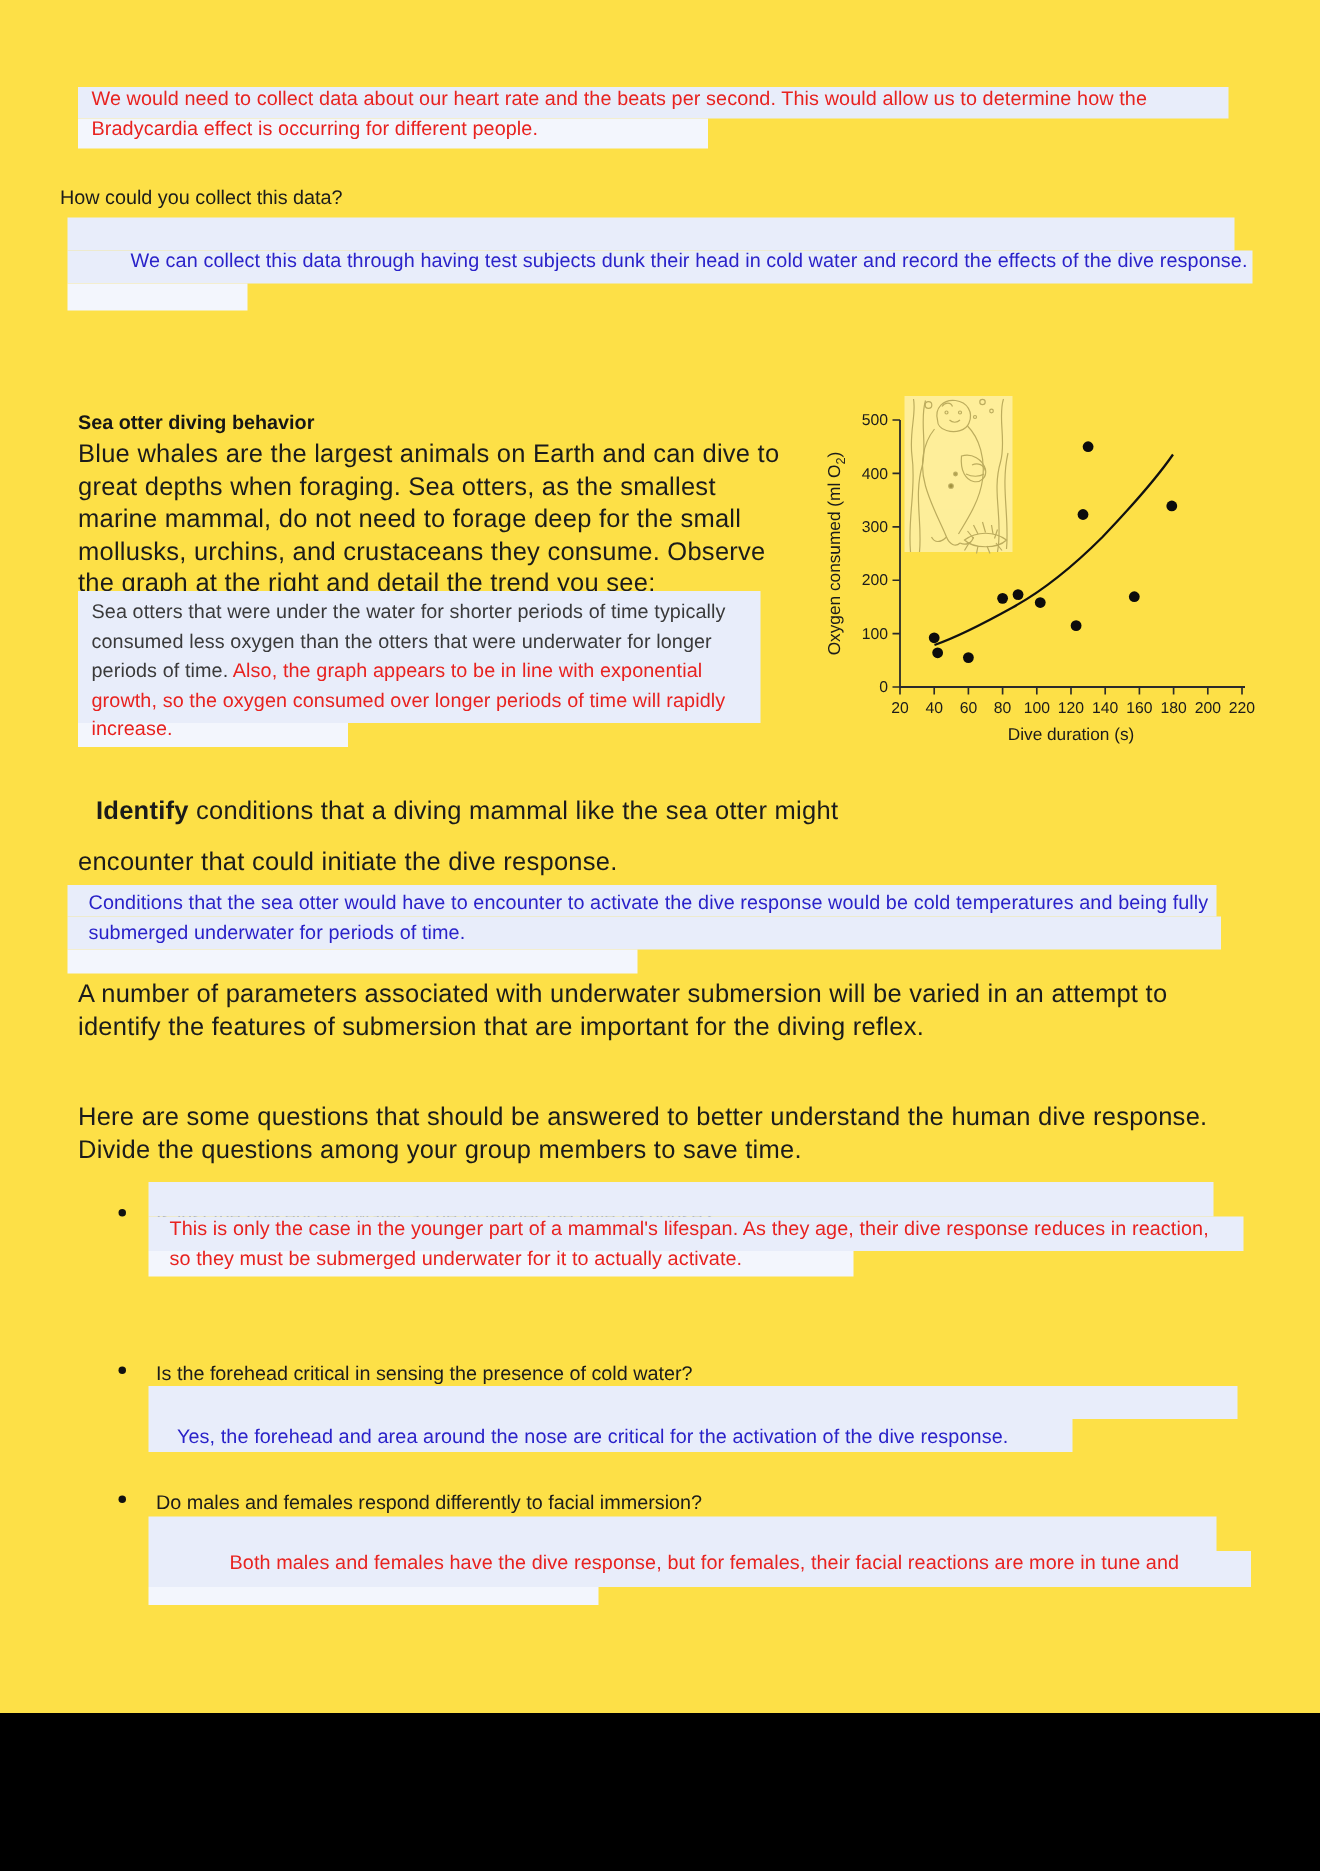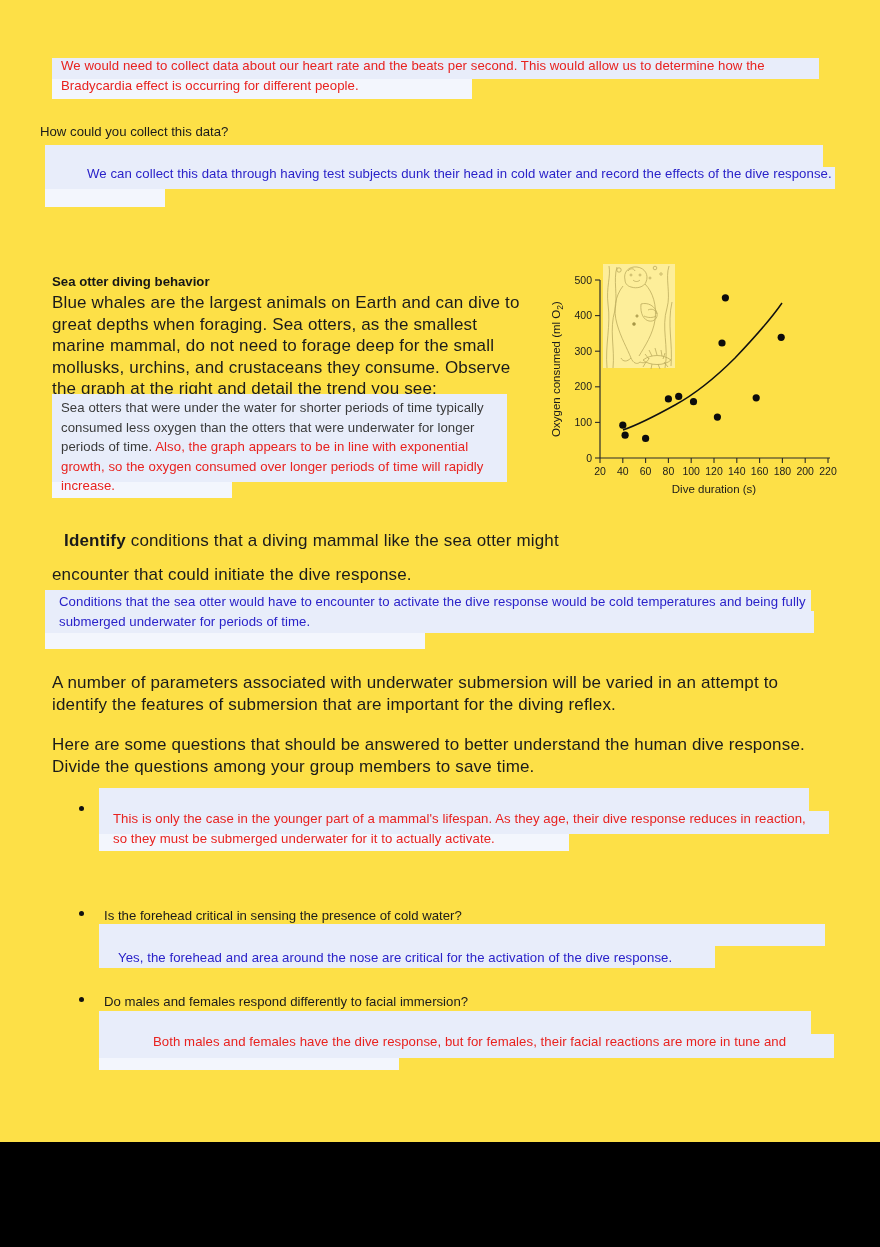--- a/index.html
+++ b/index.html
@@ -244,21 +244,21 @@
   </div>
   <div class="blk para" style="left:52px; top:564px; width:520px;">encounter that could initiate the dive response.</div>
 
   <div class="blk" style="left:45px; top:590px; width:790px; height:56px;">
     <div class="hl" style="left:0px; top:0px; width:766px; height:21px;"></div>
     <div class="hl" style="left:0px; top:21px; width:769px; height:22px;"></div>
     <div class="hl paler" style="left:0px; top:43px; width:380px; height:16px;"></div>
     <div class="txt ans blue" style="padding-left:14px; padding-top:2px; width:760px;">Conditions that the sea otter would have to encounter to activate the dive response would be cold temperatures and being fully submerged underwater for periods of time.</div>
   </div>
 
-  <div class="blk para" style="left:52px; top:672px; width:772px;">A number of parameters associated with underwater submersion will be varied in an attempt to identify the features of submersion that are important for the diving reflex.</div>
+  <div class="blk para" style="left:52px; top:652px; width:772px;">A number of parameters associated with underwater submersion will be varied in an attempt to identify the features of submersion that are important for the diving reflex.</div>
 
   <div class="blk para" style="left:52px; top:734px; width:772px;">Here are some questions that should be answered to better understand the human dive response. Divide the questions among your group members to save time.</div>
 
   <div class="bullet-dot" style="left:79px; top:806px;"></div>
   <div class="blk qline" style="left:104px; top:800px; width:600px;">Is just the presence of water a cue to trigger the dive response?</div>
 
   <div class="blk" style="left:99px; top:788px; width:730px; height:62px;">
     <div class="hl" style="left:0px; top:0px; width:710px; height:23px;"></div>
     <div class="hl" style="left:0px; top:23px; width:730px; height:23px;"></div>
     <div class="hl paler" style="left:0px; top:46px; width:470px; height:17px;"></div>

